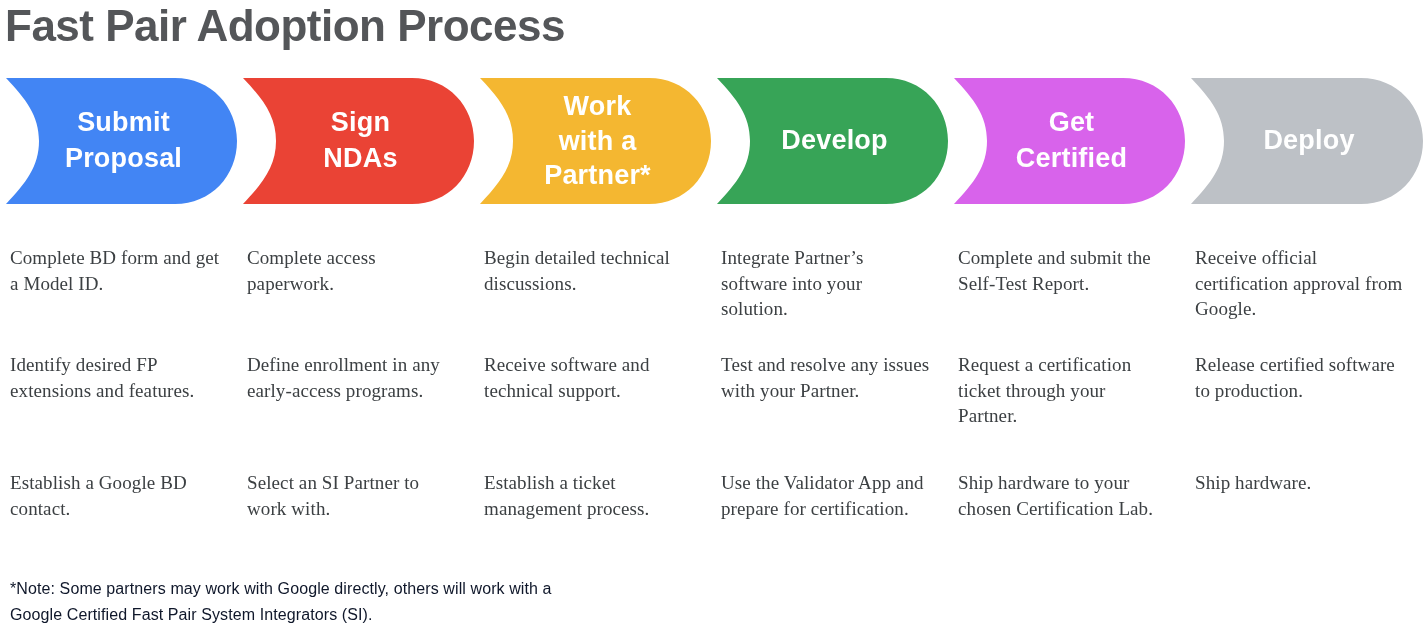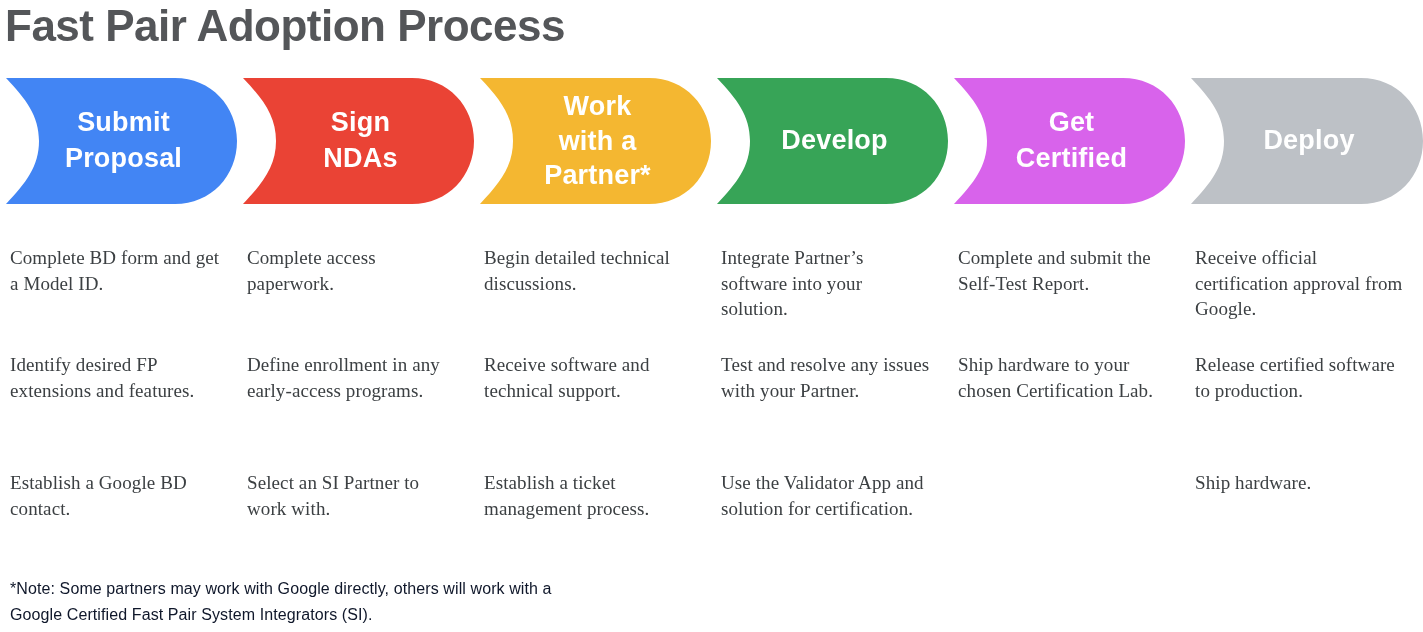--- a/index.html
+++ b/index.html
@@ -117,25 +117,26 @@
 
     <div class="steps-col">
       <div class="step r1">Begin detailed technical discussions.</div>
       <div class="step r2">Receive software and technical support.</div>
       <div class="step r3">Establish a ticket management process.</div>
     </div>
 
     <div class="steps-col">
       <div class="step r1">Integrate Partner’s software into your solution.</div>
       <div class="step r2">Test and resolve any issues with your Partner.</div>
-      <div class="step r3">Use the Validator App and solution for certification.</div>
+      <div class="step r3">Use the Validator App and prepare for certification.</div>
     </div>
 
     <div class="steps-col">
       <div class="step r1">Complete and submit the Self-Test Report.</div>
+      <div class="step r2">Request a certification ticket through your Partner.</div>
       <div class="step r3">Ship hardware to your chosen Certification Lab.</div>
     </div>
 
     <div class="steps-col">
       <div class="step r1">Receive official certification approval from Google.</div>
       <div class="step r2">Release certified software to production.</div>
       <div class="step r3">Ship hardware.</div>
     </div>
 
   </div>

